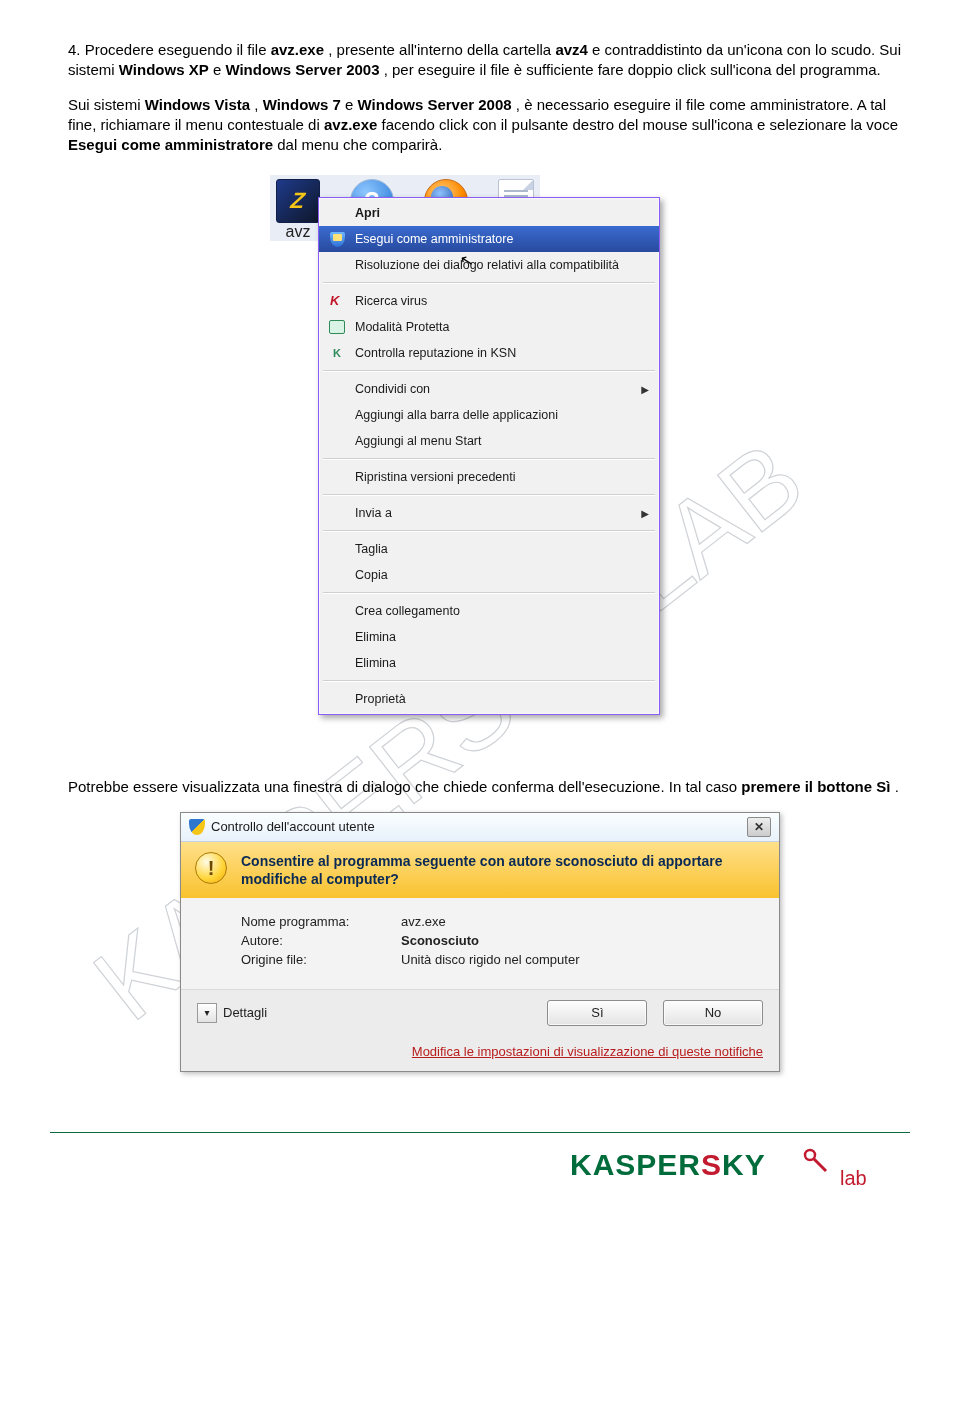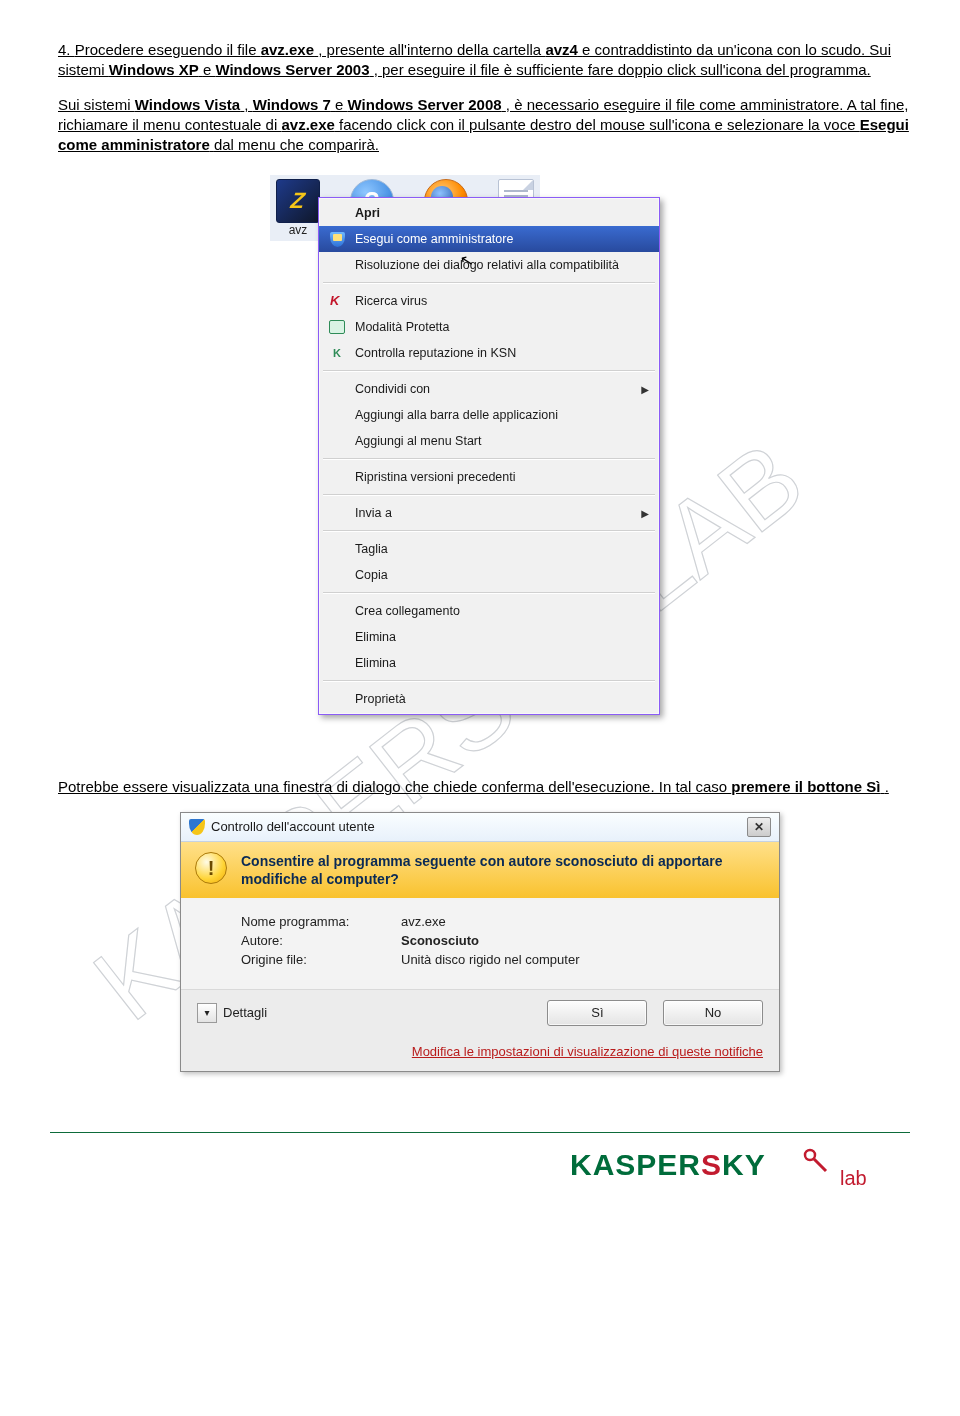--- a/index.html
+++ b/index.html
@@ -5,21 +5,21 @@
   body {
     margin: 0;
     padding: 40px 50px;
     font-family: Arial, Helvetica, sans-serif;
     font-size: 15px;
     color: #000;
     width: 860px;
     background: #fff;
     position: relative;
   }
-  .para { margin: 0 0 14px 8px; line-height: 1.35; text-decoration: underline; }
+  .para { margin: 0 0 14px 18px; line-height: 1.35; }
   .bold { font-weight: bold; }
 
   
   .watermark {
     position: absolute;
     top: 340px;
     left: 60px;
     width: 760px;
     height: 760px;
     overflow: visible;
@@ -52,21 +52,21 @@
     background: linear-gradient(135deg,#1e3a8a,#0f172a);
     border: 1px solid #0f1f4a;
     border-radius: 3px;
     position: relative;
     display:flex; align-items:center; justify-content:center;
   }
   .avz-icon .z {
     color:#f5c518; font-weight:bold; font-style:italic; font-size:22px;
     transform: skewX(-8deg);
   }
-  .avz-label { font-size:12px; text-align:center; color:#222; }
+  .avz-label { font-size:16px; text-align:center; color:#222; }
   .help-icon {
     width:42px;height:42px;border-radius:50%;
     background: radial-gradient(circle at 35% 30%, #8fc7ff, #1e72d4);
     display:flex;align-items:center;justify-content:center;
     color:#fff;font-size:26px;font-weight:bold;
     border:1px solid #9db8d8;
   }
   .ff-icon {
     width:42px;height:42px;border-radius:50%;
     background: radial-gradient(circle at 40% 35%, #ffd28a, #ff8c00 55%, #d84a0a);

